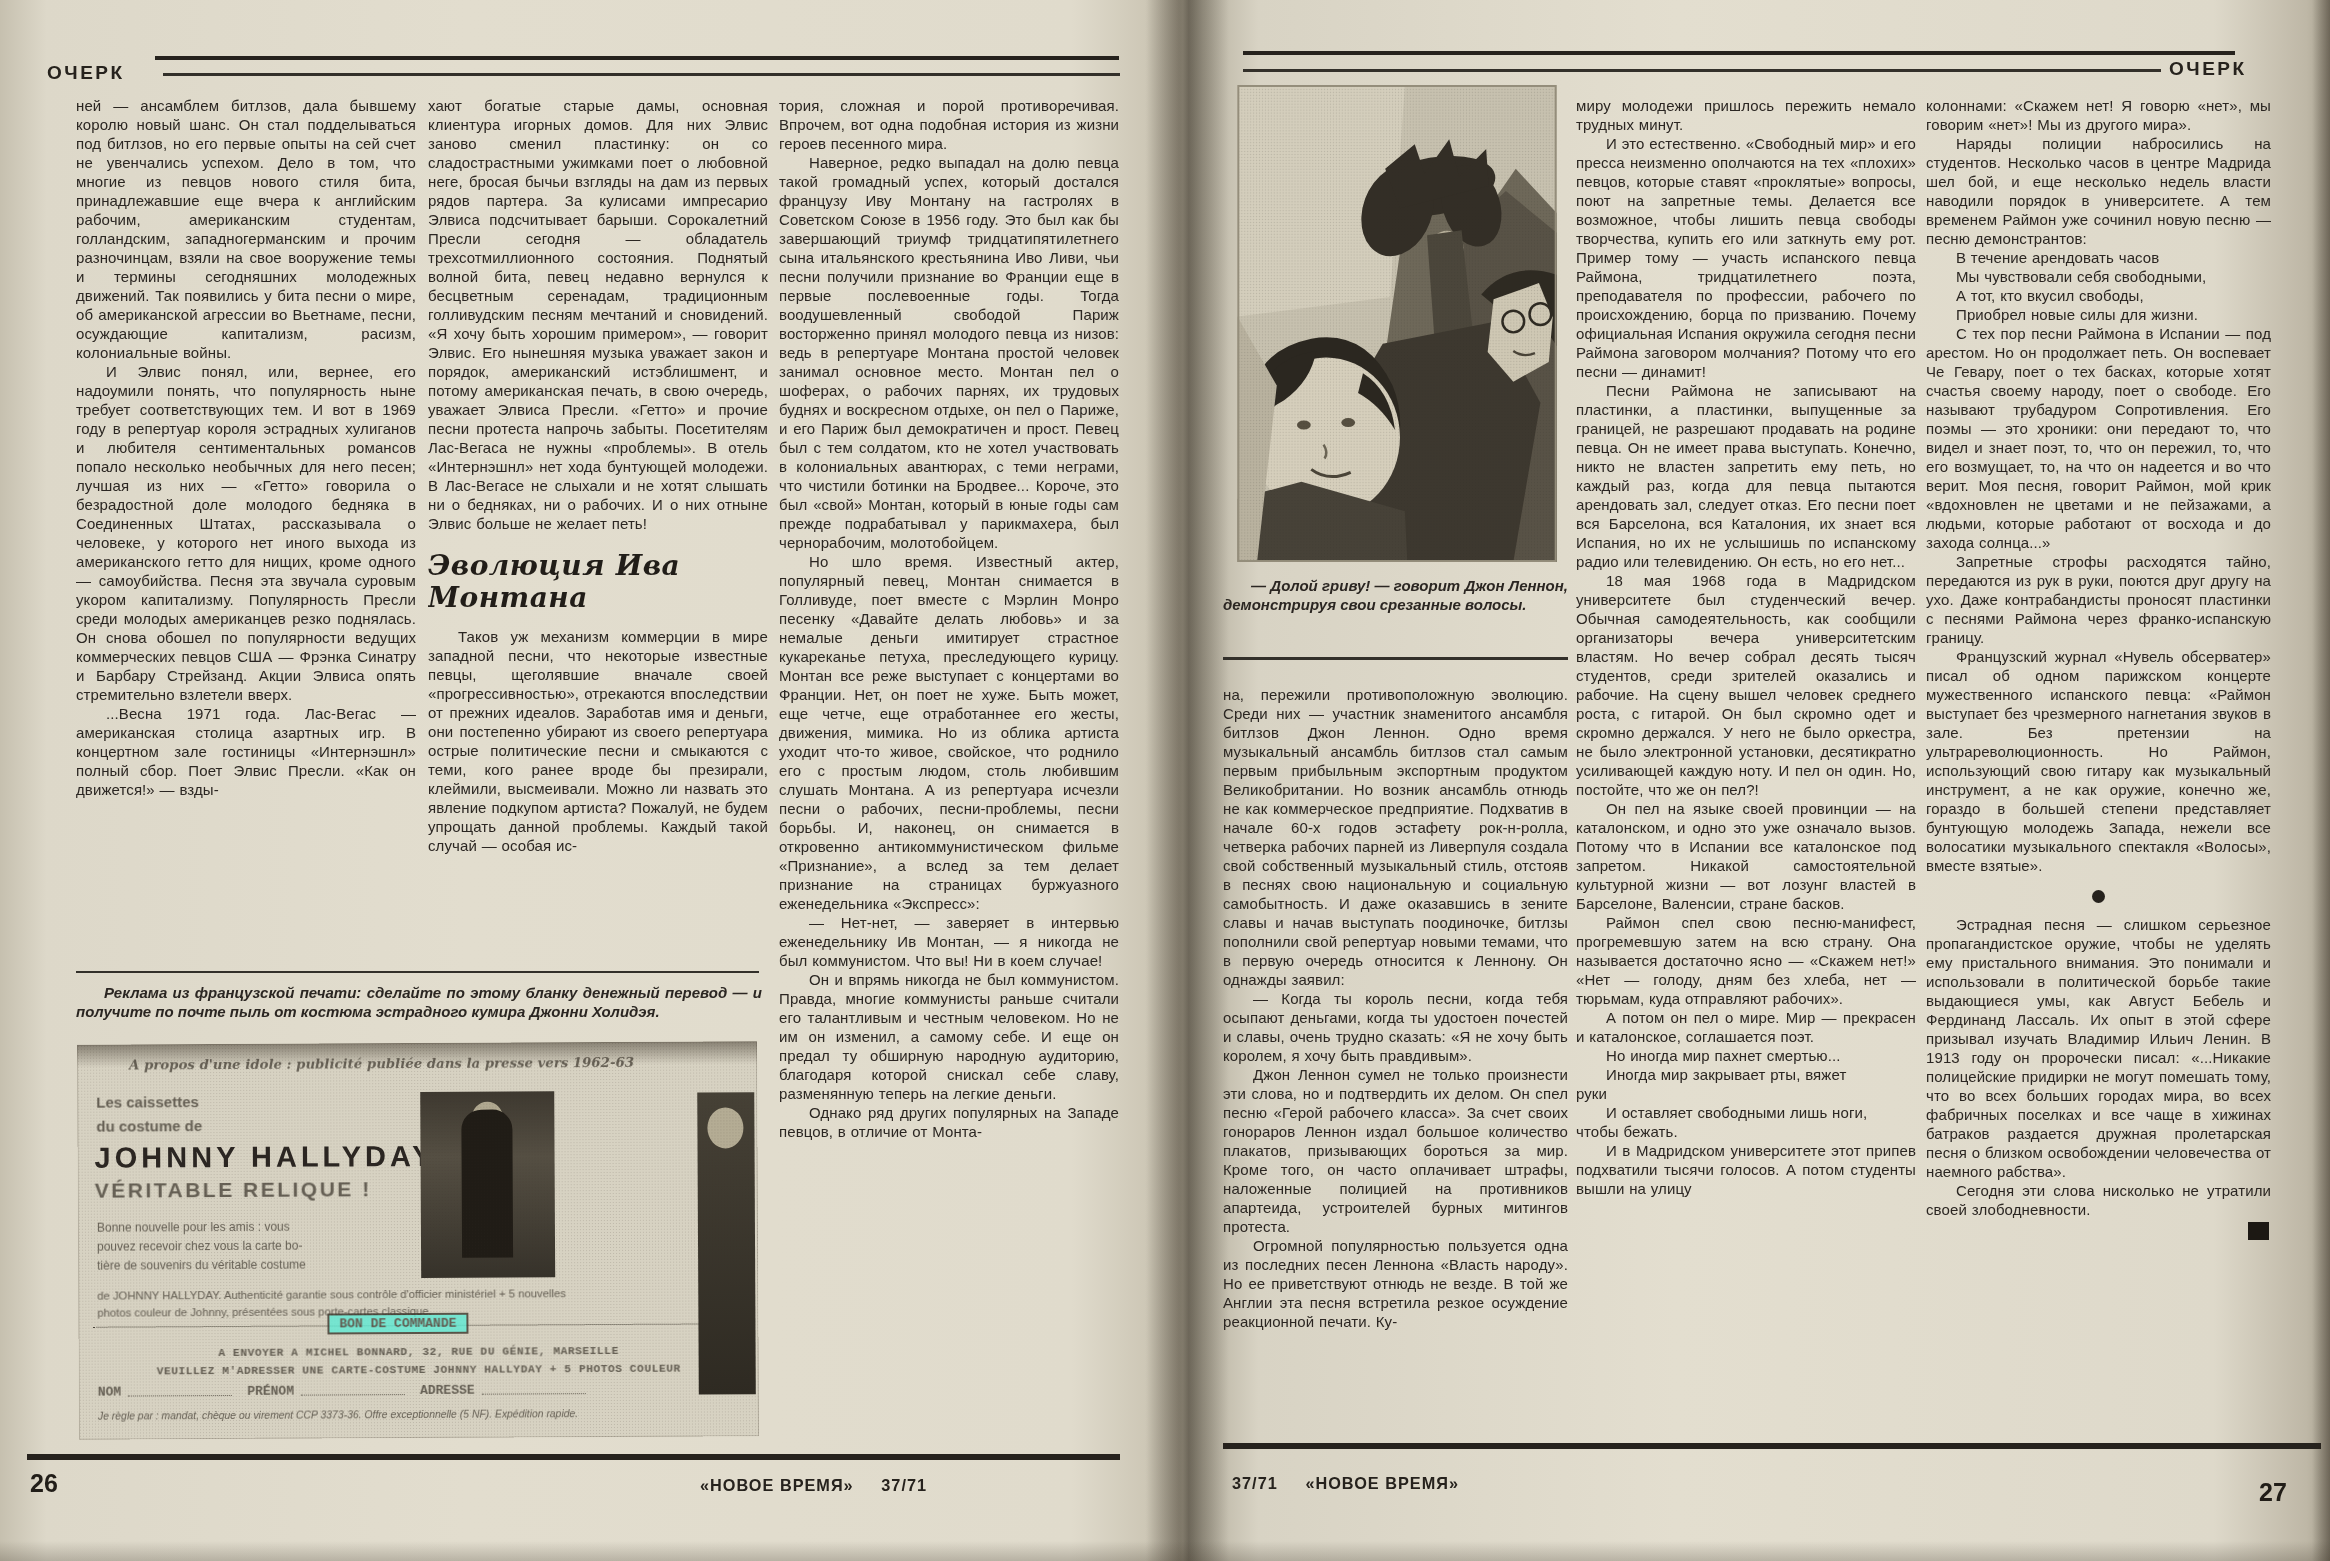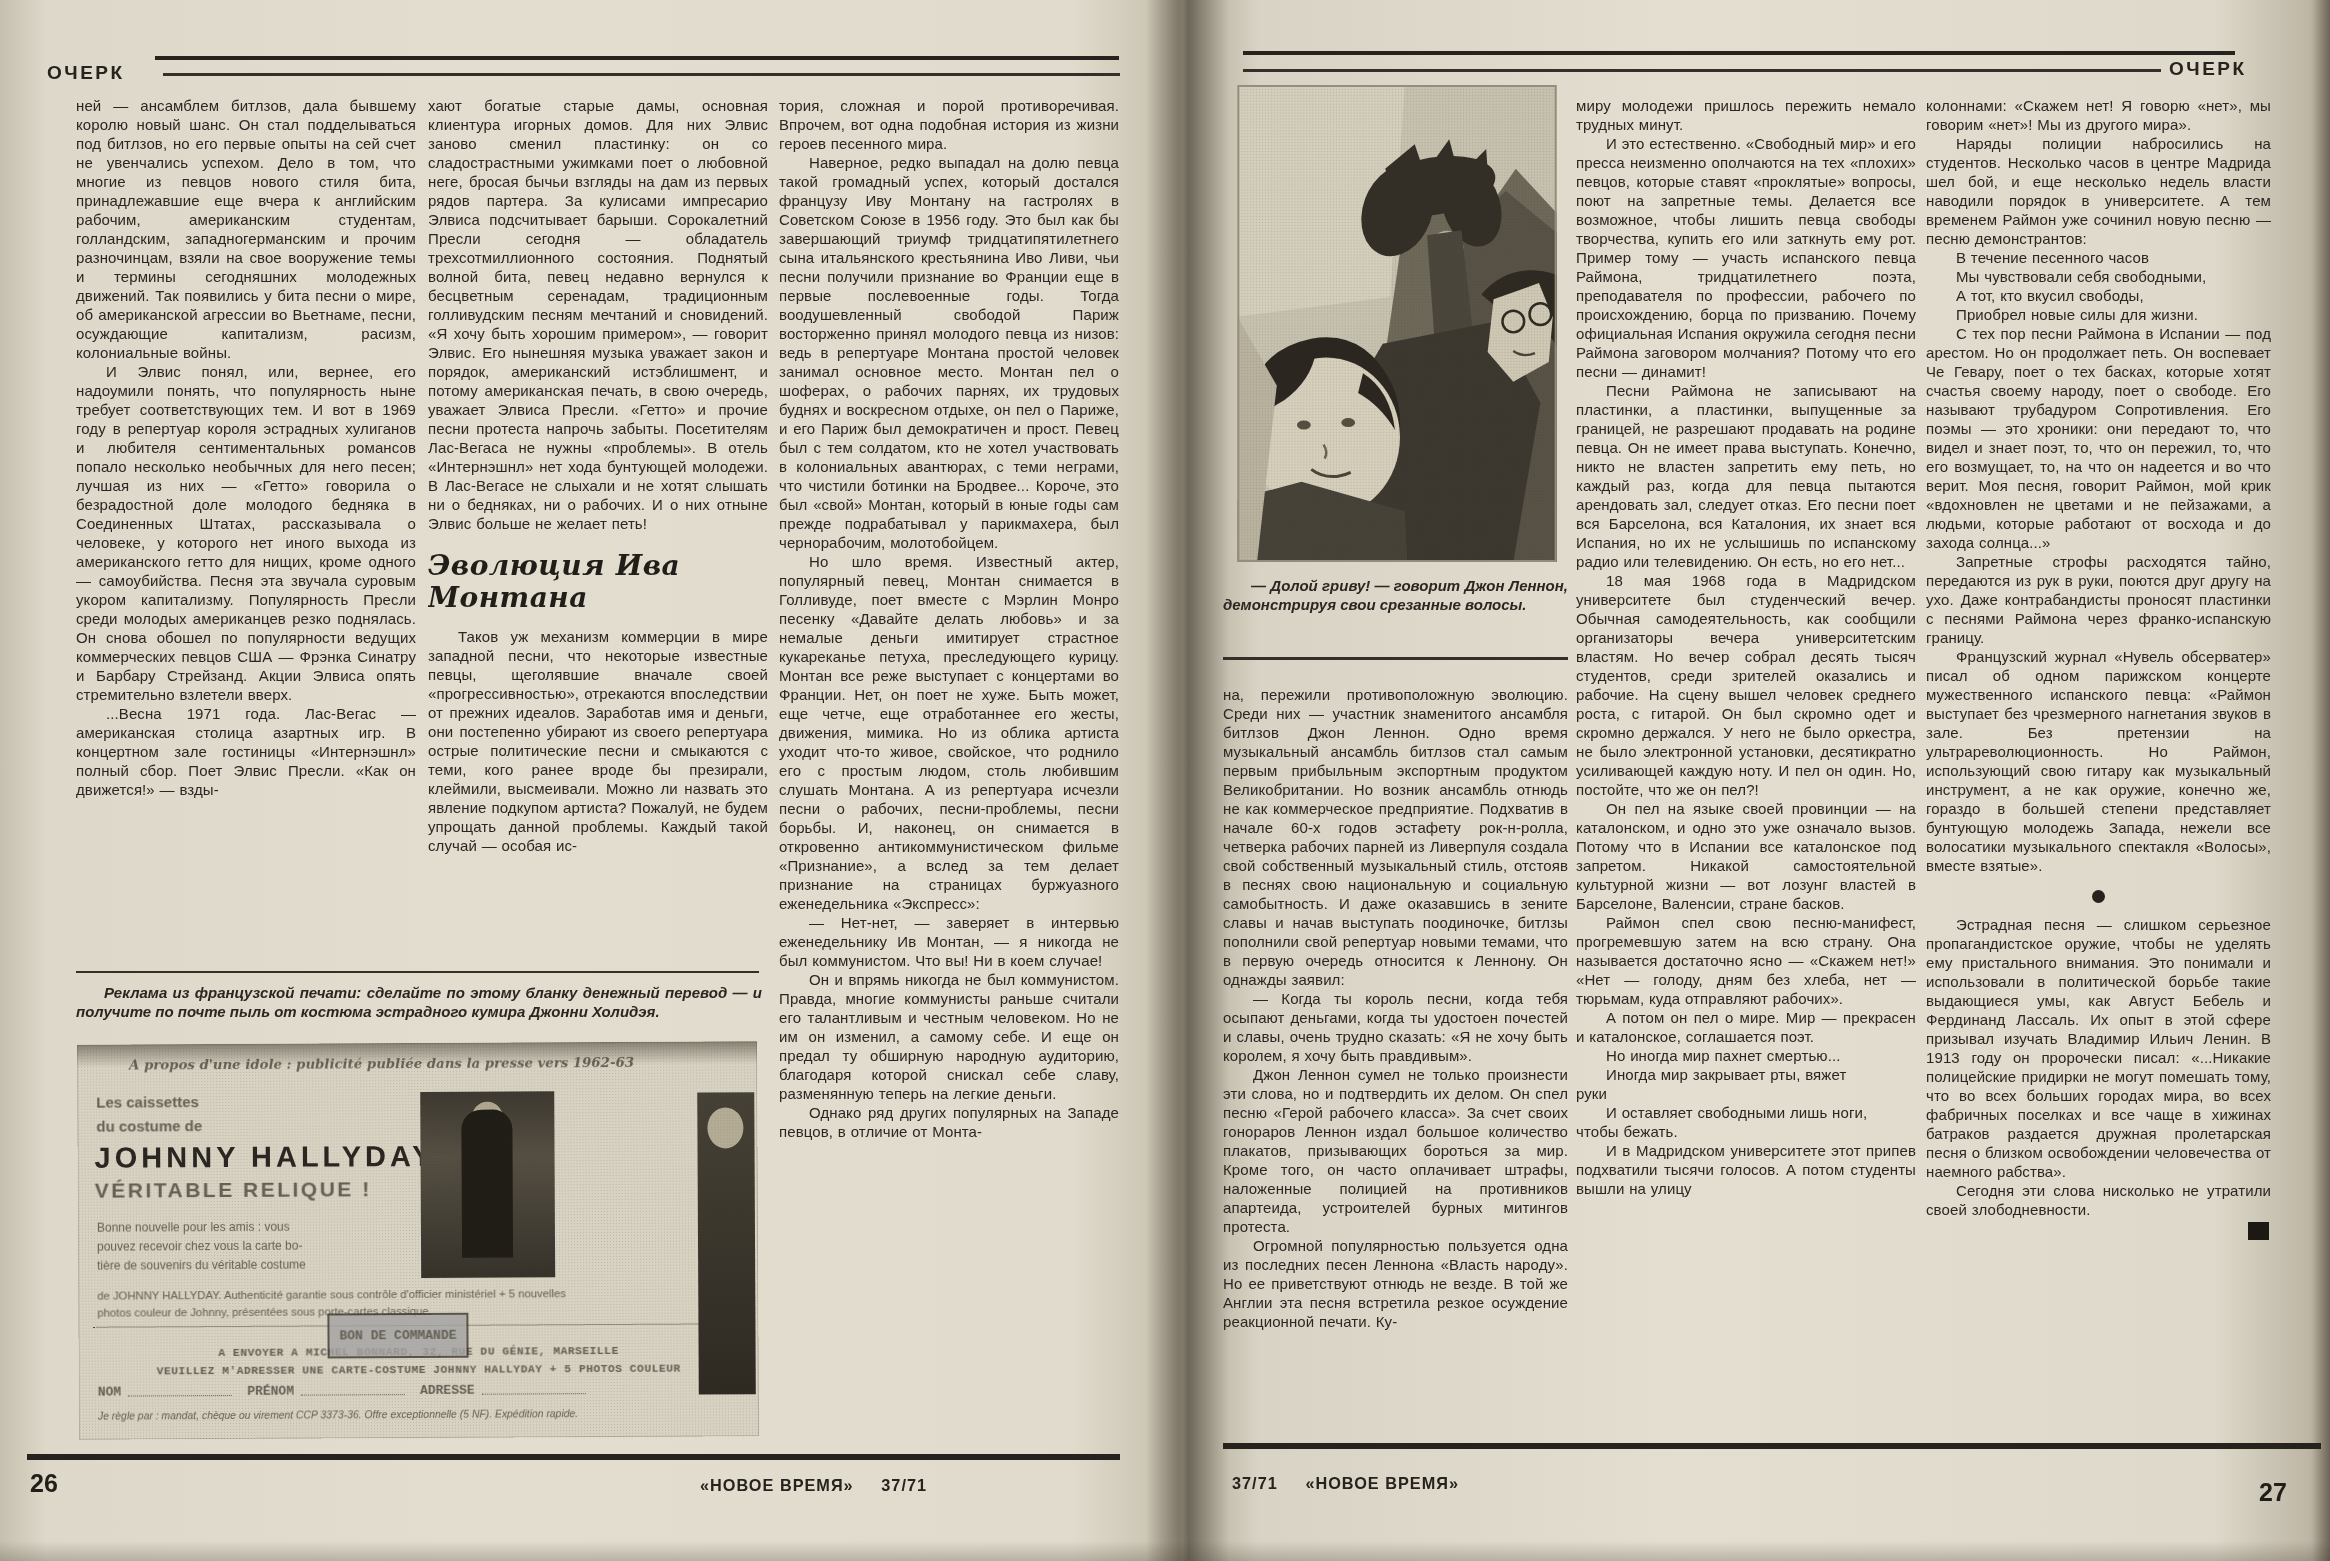--- a/index.html
+++ b/index.html
@@ -52,22 +52,22 @@
   .ad .blurred{filter:blur(0.6px);opacity:.8;color:#4a443a;}
   .ad-header{position:absolute;left:52px;top:13px;width:582px;
     font-family:"DejaVu Serif",serif;font-style:italic;font-weight:bold;font-size:13.3px;}
   .ad-smalltop{position:absolute;left:19px;font-weight:bold;font-size:15px;}
   .ad-brand{position:absolute;left:17px;top:97px;font-weight:bold;font-size:29px;letter-spacing:4px;white-space:nowrap;}
   .ad-sub{position:absolute;left:17px;top:134px;font-weight:bold;font-size:21px;letter-spacing:2.5px;}
   .ad-body{position:absolute;left:19px;top:174px;width:296px;font-size:12px;line-height:19px;}
   .ad-body p{margin:0;}
   .ad-wide{position:absolute;left:19px;width:641px;font-size:11.3px;line-height:17px;}
   .ad-dashrule{position:absolute;left:15px;top:282px;width:646px;border-top:1.5px dotted #4a443a;}
-  .ad-bon{position:absolute;left:249px;top:270px;padding:13px 10px;border:2px double #3c362c;
-    font-family:"Liberation Mono",monospace;font-weight:bold;font-size:13px;background:#a3a3a3;z-index:2;}
+  .ad-bon{position:absolute;left:249px;top:270px;padding:1px 10px;border:2px double #3c362c;
+    font-family:"Liberation Mono",monospace;font-weight:bold;font-size:13px;background:#5eead4;z-index:2;}
   .ad-order{position:absolute;left:0;width:680px;text-align:center;
     font-family:"Liberation Mono",monospace;font-weight:bold;font-size:11.3px;letter-spacing:0.5px;white-space:nowrap;}
   .ad-fields{position:absolute;left:19px;top:340px;width:641px;display:flex;gap:0;
     font-family:"Liberation Mono",monospace;font-weight:bold;font-size:13px;}
   .ad-field{display:flex;align-items:flex-end;}
   .ad-leader{display:inline-block;width:104px;border-bottom:1.5px dotted #4a443a;margin:0 15px 3px 7px;}
   .ad-fine{position:absolute;left:19px;top:366px;width:641px;font-size:10.4px;font-style:italic;}
   .ad-photo1{position:absolute;left:343px;top:49px;width:134px;height:186px;
     background:linear-gradient(180deg,#3e3930 0%,#554f43 35%,#36322a 100%);}
   .ad-photo1 .fig{position:absolute;left:41px;top:18px;width:51px;height:148px;background:#201c16;border-radius:20px 20px 0 0;}
@@ -223,21 +223,21 @@
       <p class="verse">Но иногда мир пахнет смертью...</p>
       <p class="verse">Иногда мир закрывает рты, вяжет</p>
       <p class="verse vright">руки</p>
       <p class="verse">И оставляет свободными лишь ноги,</p>
       <p class="verse vright">чтобы бежать.</p>
       <p class="para">И в Мадридском университете этот припев подхватили тысячи голосов. А потом студенты вышли на улицу</p>
     </div>
   <div class="col" style="left:1926px;top:96px;width:345px;height:1342px;">
       <p class="para noind">колоннами: «Скажем нет! Я говорю «нет», мы говорим «нет»! Мы из другого мира».</p>
       <p class="para">Наряды полиции набросились на студентов. Несколько часов в центре Мадрида шел бой, и еще несколько недель власти наводили порядок в университете. А тем временем Раймон уже сочинил новую песню — песню демонстрантов:</p>
-      <p class="verse">В течение песенного часов</p>
+      <p class="verse">В течение арендовать часов</p>
       <p class="verse">Мы чувствовали себя свободными,</p>
       <p class="verse">А тот, кто вкусил свободы,</p>
       <p class="verse">Приобрел новые силы для жизни.</p>
       <p class="para">С тех пор песни Раймона в Испании — под арестом. Но он продолжает петь. Он воспевает Че Гевару, поет о тех басках, которые хотят счастья своему народу, поет о свободе. Его называют трубадуром Сопротивления. Его поэмы — это хроники: они передают то, что видел и знает поэт, то, что он пережил, то, что его возмущает, то, на что он надеется и во что верит. Моя песня, говорит Раймон, мой крик «вдохновлен не цветами и не пейзажами, а людьми, которые работают от восхода и до захода солнца...»</p>
       <p class="para">Запретные строфы расходятся тайно, передаются из рук в руки, поются друг другу на ухо. Даже контрабандисты проносят пластинки с песнями Раймона через франко-испанскую границу.</p>
       <p class="para">Французский журнал «Нувель обсерватер» писал об одном парижском концерте мужественного испанского певца: «Раймон выступает без чрезмерного нагнетания звуков в зале. Без претензии на ультрареволюционность. Но Раймон, использующий свою гитару как музыкальный инструмент, а не как оружие, конечно же, гораздо в большей степени представляет бунтующую молодежь Запада, нежели все волосатики музыкального спектакля «Волосы», вместе взятые».</p>
       <div class="dotsep"></div>
       <p class="para">Эстрадная песня — слишком серьезное пропагандистское оружие, чтобы не уделять ему пристального внимания. Это понимали и использовали в политической борьбе такие выдающиеся умы, как Август Бебель и Фердинанд Лассаль. Их опыт в этой сфере призывал изучать Владимир Ильич Ленин. В 1913 году он пророчески писал: «...Никакие полицейские придирки не могут помешать тому, что во всех больших городах мира, во всех фабричных поселках и все чаще в хижинах батраков раздается дружная пролетарская песня о близком освобождении человечества от наемного рабства».</p>
       <p class="para">Сегодня эти слова нисколько не утратили своей злободневности.</p>
       <div class="endsq"></div>

